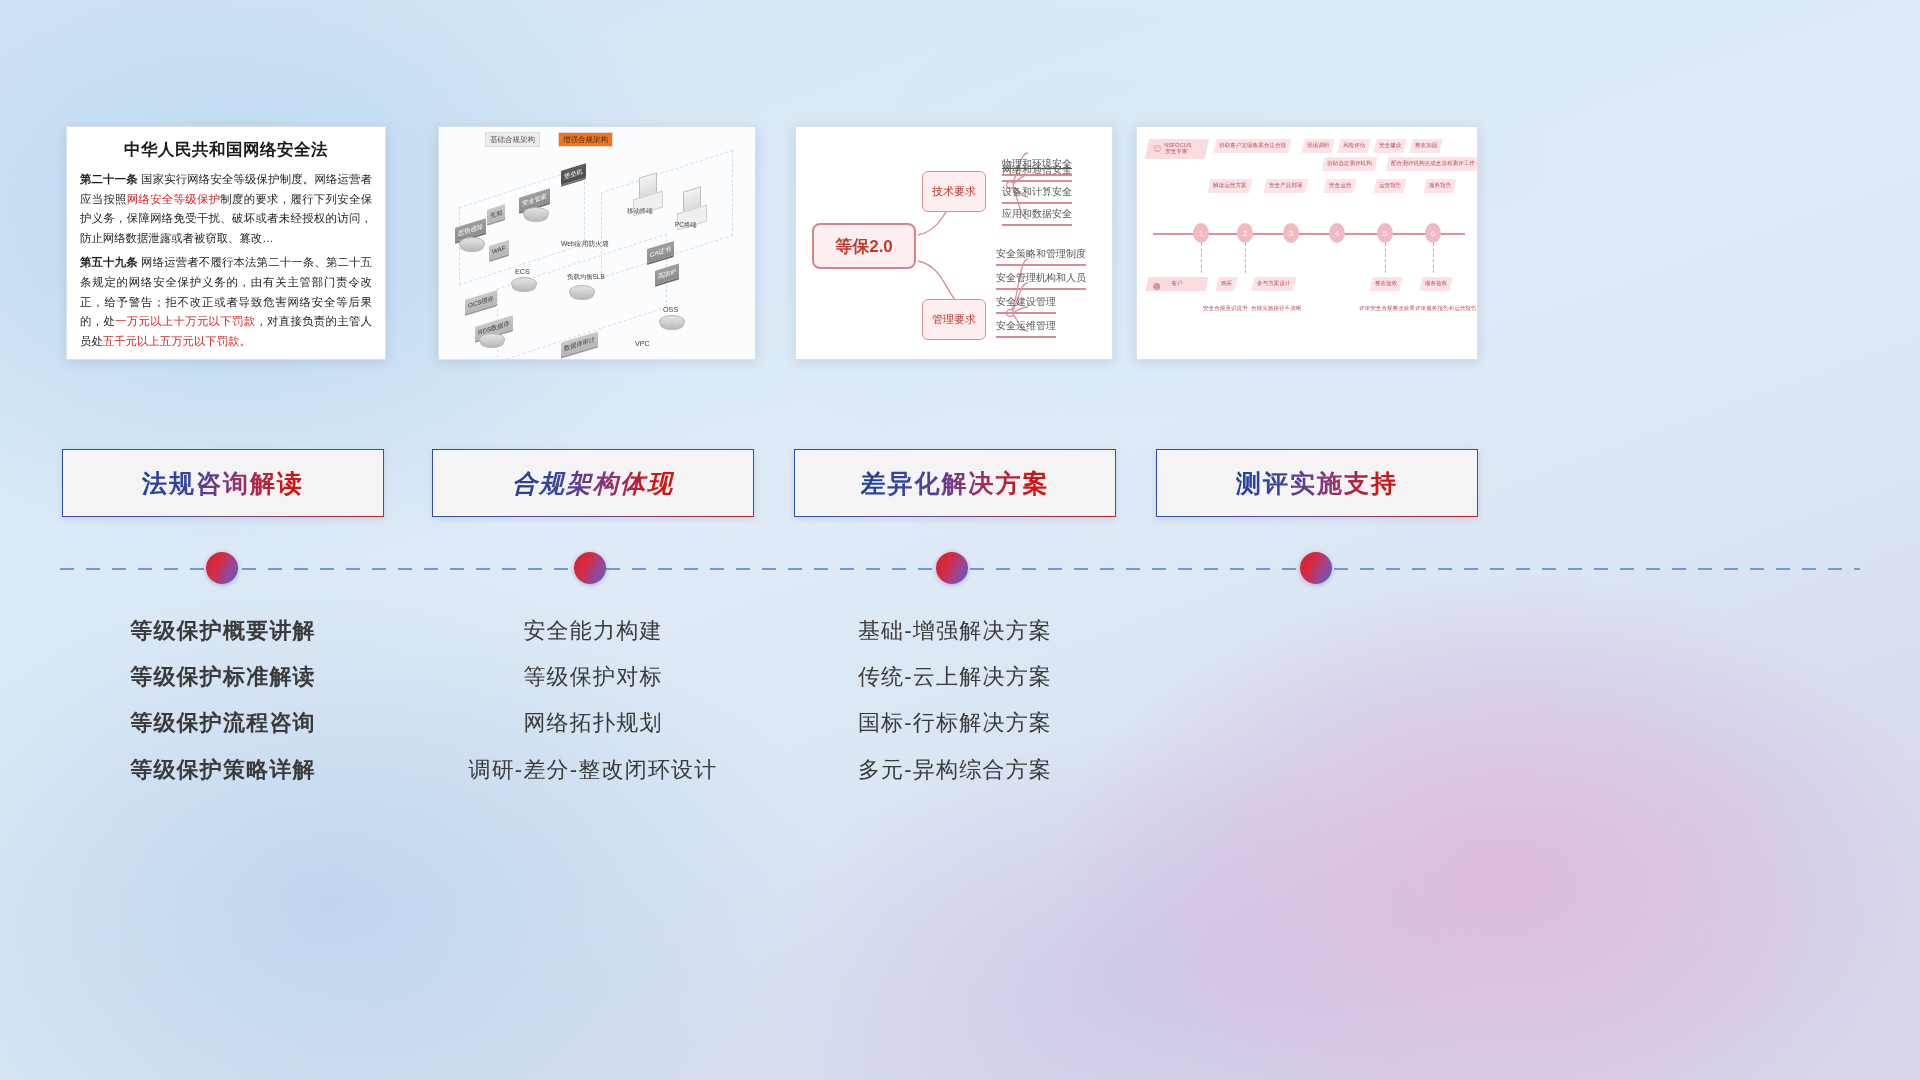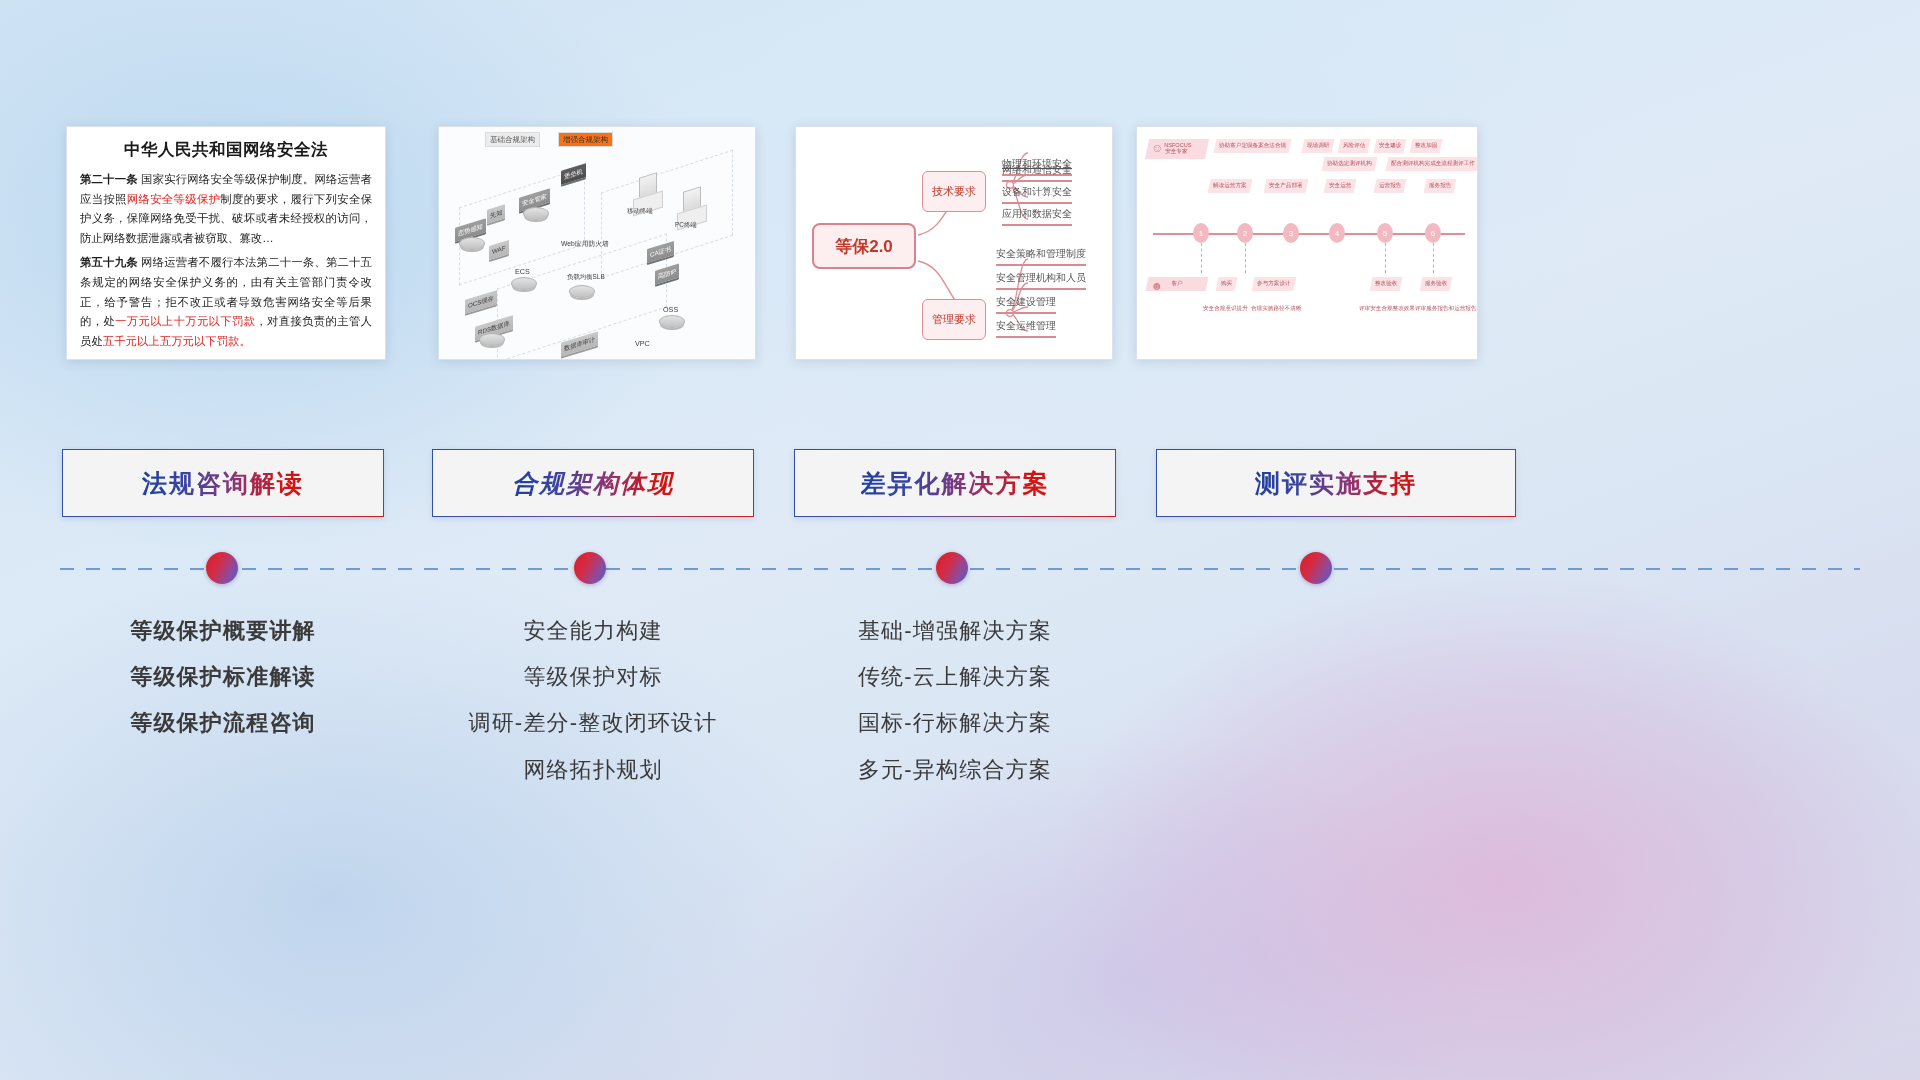--- a/index.html
+++ b/index.html
@@ -330,40 +330,41 @@
 
   <div class="pill" style="left:62px;   width:322px;">
     <span class="pill-label">法规咨询解读</span>
   </div>
   <div class="pill" style="left:432px;  width:322px;font-style:italic;">
     <span class="pill-label">合规架构体现</span>
   </div>
   <div class="pill" style="left:794px;  width:322px;">
     <span class="pill-label">差异化解决方案</span>
   </div>
-  <div class="pill" style="left:1156px; width:360px;">
+  <div class="pill" style="left:1156px; width:322px;">
     <span class="pill-label">测评实施支持</span>
   </div>
 
   <div class="timeline"></div>
   <div class="dot" style="left:206px;"></div>
   <div class="dot" style="left:574px;"></div>
   <div class="dot" style="left:936px;"></div>
   <div class="dot" style="left:1300px;"></div>
 
   <div class="blist" style="left:62px; width:322px;font-weight:bold;">
     <div class="bitem">等级保护概要讲解</div>
     <div class="bitem">等级保护标准解读</div>
     <div class="bitem">等级保护流程咨询</div>
+    <div class="bitem">等级保护策略详解</div>
   </div>
   <div class="blist" style="left:432px; width:322px;">
     <div class="bitem">安全能力构建</div>
     <div class="bitem">等级保护对标</div>
+    <div class="bitem">网络拓扑规划</div>
     <div class="bitem">调研-差分-整改闭环设计</div>
-    <div class="bitem">网络拓扑规划</div>
   </div>
   <div class="blist" style="left:794px; width:322px;">
     <div class="bitem">基础-增强解决方案</div>
     <div class="bitem">传统-云上解决方案</div>
     <div class="bitem">国标-行标解决方案</div>
     <div class="bitem">多元-异构综合方案</div>
   </div>
 
 </div>
 

